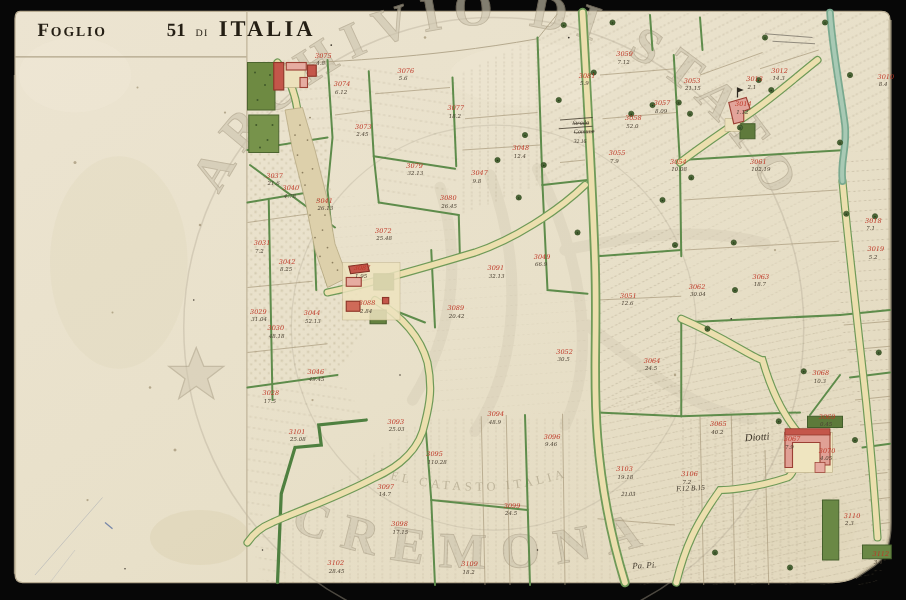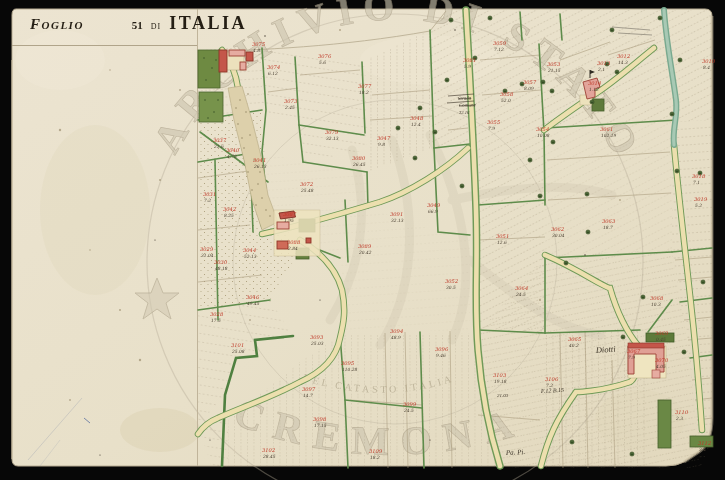--- a/index.html
+++ b/index.html
@@ -1,22 +1,22 @@
 <!DOCTYPE html>
 <html><head>
 <meta charset="utf-8">
 <style>
   html,body{margin:0;padding:0;background:#070707;}
   .stage{position:relative;width:725px;height:480px;background:#070707;overflow:hidden;
          font-family:"Liberation Serif",serif;}
   svg{position:absolute;left:0;top:0;}
   .title{position:absolute;left:30px;top:13px;display:flex;align-items:baseline;gap:8px;
          color:#241e14;white-space:nowrap;}
-  .title .foglio{font-variant:small-caps;font-size:15px;font-weight:700;letter-spacing:1.5px;font-style:italic;}
-  .title .num{font-size:11px;font-weight:700;padding-left:40px;}
+  .title .foglio{font-variant:small-caps;font-size:15px;font-weight:700;letter-spacing:1.5px;}
+  .title .num{font-size:15px;font-weight:700;padding-left:40px;}
   .title .di{font-variant:small-caps;font-size:12px;font-weight:400;letter-spacing:1px;}
   .title .name{font-size:18px;font-weight:700;letter-spacing:2.5px;}
   
   .plbl{font-family:"DejaVu Serif",serif;font-style:italic;font-size:5.2px;fill:#bf3827;}
   .palbl{font-family:"DejaVu Serif",serif;font-style:italic;font-size:4.4px;fill:#4c4234;}
   .hand{font-family:"Liberation Serif",serif;font-style:italic;fill:#3e362a;}
   .wmTop{font-family:"Liberation Serif",serif;font-size:40px;font-weight:700;letter-spacing:9px;
          fill:#cdc5af;stroke:#a89d86;stroke-width:.7;opacity:.62;}
   .wmBot{font-family:"Liberation Serif",serif;font-size:40px;font-weight:700;letter-spacing:13px;
          fill:#cdc5af;stroke:#a89d86;stroke-width:.7;opacity:.6;}

